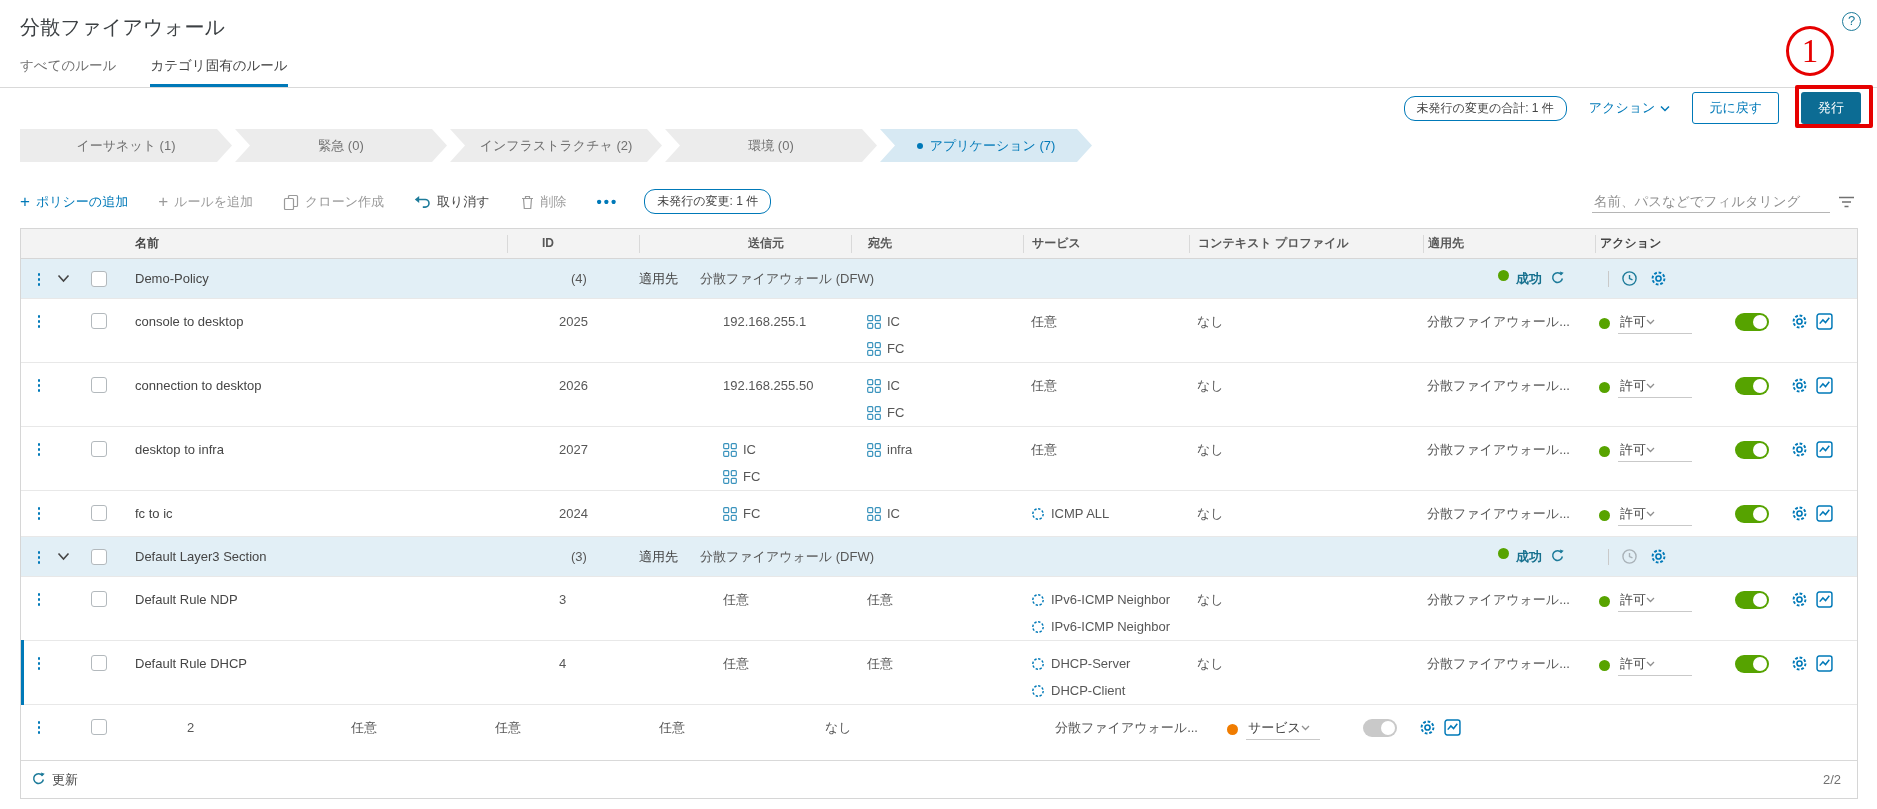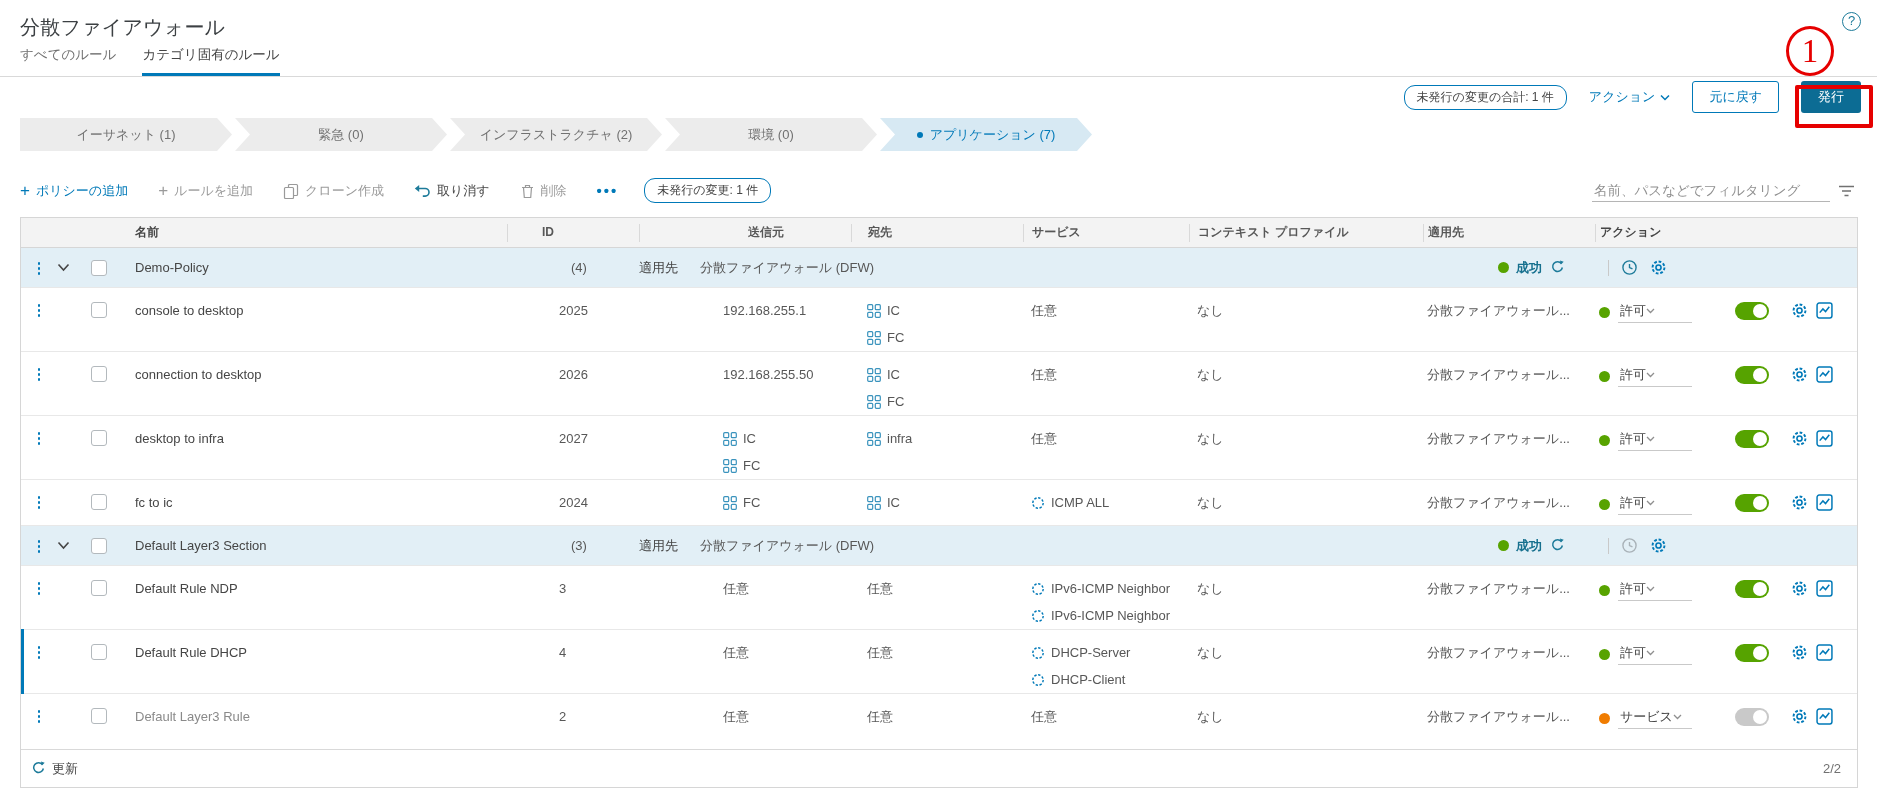--- a/index.html
+++ b/index.html
@@ -2,21 +2,21 @@
 <html><head>
 <meta charset="utf-8">
 <style>
   * { box-sizing: border-box; margin: 0; padding: 0; }
   html,body { width:1877px; height:809px; background:#fff; font-family:"Liberation Sans","DejaVu Sans",sans-serif; color:#454545; overflow:hidden; }
 
   
   .top { position:relative; padding:14px 20px 0 20px; }
   .page-title { font-size:20px; color:#3c4043; letter-spacing:.2px; }
   .help { position:absolute; top:12px; right:16px; width:19px; height:19px; border:1.5px solid #1d7b9a; border-radius:50%; color:#1d7b9a; font-size:13px; line-height:16px; text-align:center; cursor:pointer; }
-  .tabs { display:flex; gap:26px; margin-top:5px; }
+  .tabs { display:flex; gap:34px; margin-top:16px; }
   .tab { font-size:13.5px; color:#717171; padding-bottom:9px; cursor:pointer; }
   .tab.active { color:#454545; border-bottom:3px solid #0079b8; }
   .hr-line { border-bottom:1px solid #d9d9d9; }
 
   
   .actions-row { height:40px; display:flex; justify-content:flex-end; align-items:center; gap:22px; padding-right:16px; }
   .pill { border:1px solid #0079b8; border-radius:11px; padding:3px 12px; font-size:12px; color:#454545; white-space:nowrap; }
   .link-btn { color:#0079b8; font-size:13px; display:inline-flex; align-items:center; gap:5px; cursor:pointer; }
   .btn-outline { border:1px solid #0079b8; color:#0079b8; background:#fff; border-radius:3px; font-size:13px; padding:6px 16px; cursor:pointer; }
   .btn-primary { background:#0c6c94; color:#fff; border:none; border-radius:3px; font-size:13px; padding:7px 17px; cursor:pointer; }
@@ -76,21 +76,21 @@
   .dots { display:flex; flex-direction:column; gap:2.5px; padding-top:2px; cursor:grab; }
   .dots i { width:2.6px; height:2.6px; border-radius:50%; background:#0079b8; }
   .cb { width:16px; height:16px; border:1px solid #b3b9bd; border-radius:3px; background:#fff; cursor:pointer; }
   .stack { display:flex; flex-direction:column; gap:10px; }
   .gitem { display:flex; align-items:center; gap:6px; white-space:nowrap; }
 
   .dot { width:11px; height:11px; border-radius:50%; flex:0 0 auto; }
   .dot.green { background:#57a300; }
   .dot.orange { background:#f07c00; }
   .dd { display:flex; align-items:center; border-bottom:1px solid #c9c9c9; padding:0 2px 3px 2px; min-width:74px; cursor:pointer; color:#454545; }
-  .sec-status { display:flex; align-items:center; gap:7px; color:#16708e; font-weight:700; font-size:13px; }
+  .sec-status { display:flex; align-items:flex-start; gap:7px; color:#16708e; font-weight:700; font-size:13px; }
   .sec-right { width:258px; display:flex; align-items:center; justify-content:flex-end; gap:12px; padding-right:14px; }
   .vdiv { width:1px; height:16px; background:#c9c9c9; }
 
   .toggle { width:34px; height:18px; border-radius:9px; position:relative; cursor:pointer; }
   .toggle.on { background:#56a300; }
   .toggle.off { background:#c9c9c9; }
   .toggle .knob { position:absolute; top:2px; right:2px; width:14px; height:14px; border-radius:50%; background:#fff; }
 
   .blue-bar { position:absolute; left:0; top:-1px; bottom:-1px; width:3px; background:#0079b8; }
 
@@ -700,21 +700,20 @@
         <span class="dots">
           <i></i>
           <i></i>
           <i></i>
         </span>
       </div>
     <div class="c c-exp"></div>
     <div class="c c-check">
         <span class="cb"></span>
       </div>
-    <div class="c c-name dim">Default Layer3 Rule</div>
     <div class="c c-id">2</div>
     <div class="c c-src">任意</div>
     <div class="c c-dst">任意</div>
     <div class="c c-svc">任意</div>
     <div class="c c-ctx">なし</div>
     <div class="c c-app">分散ファイアウォール...</div>
     <div class="c c-act">
         <span class="dot orange"></span>
       <span class="dd">
           <span>サービス</span>

